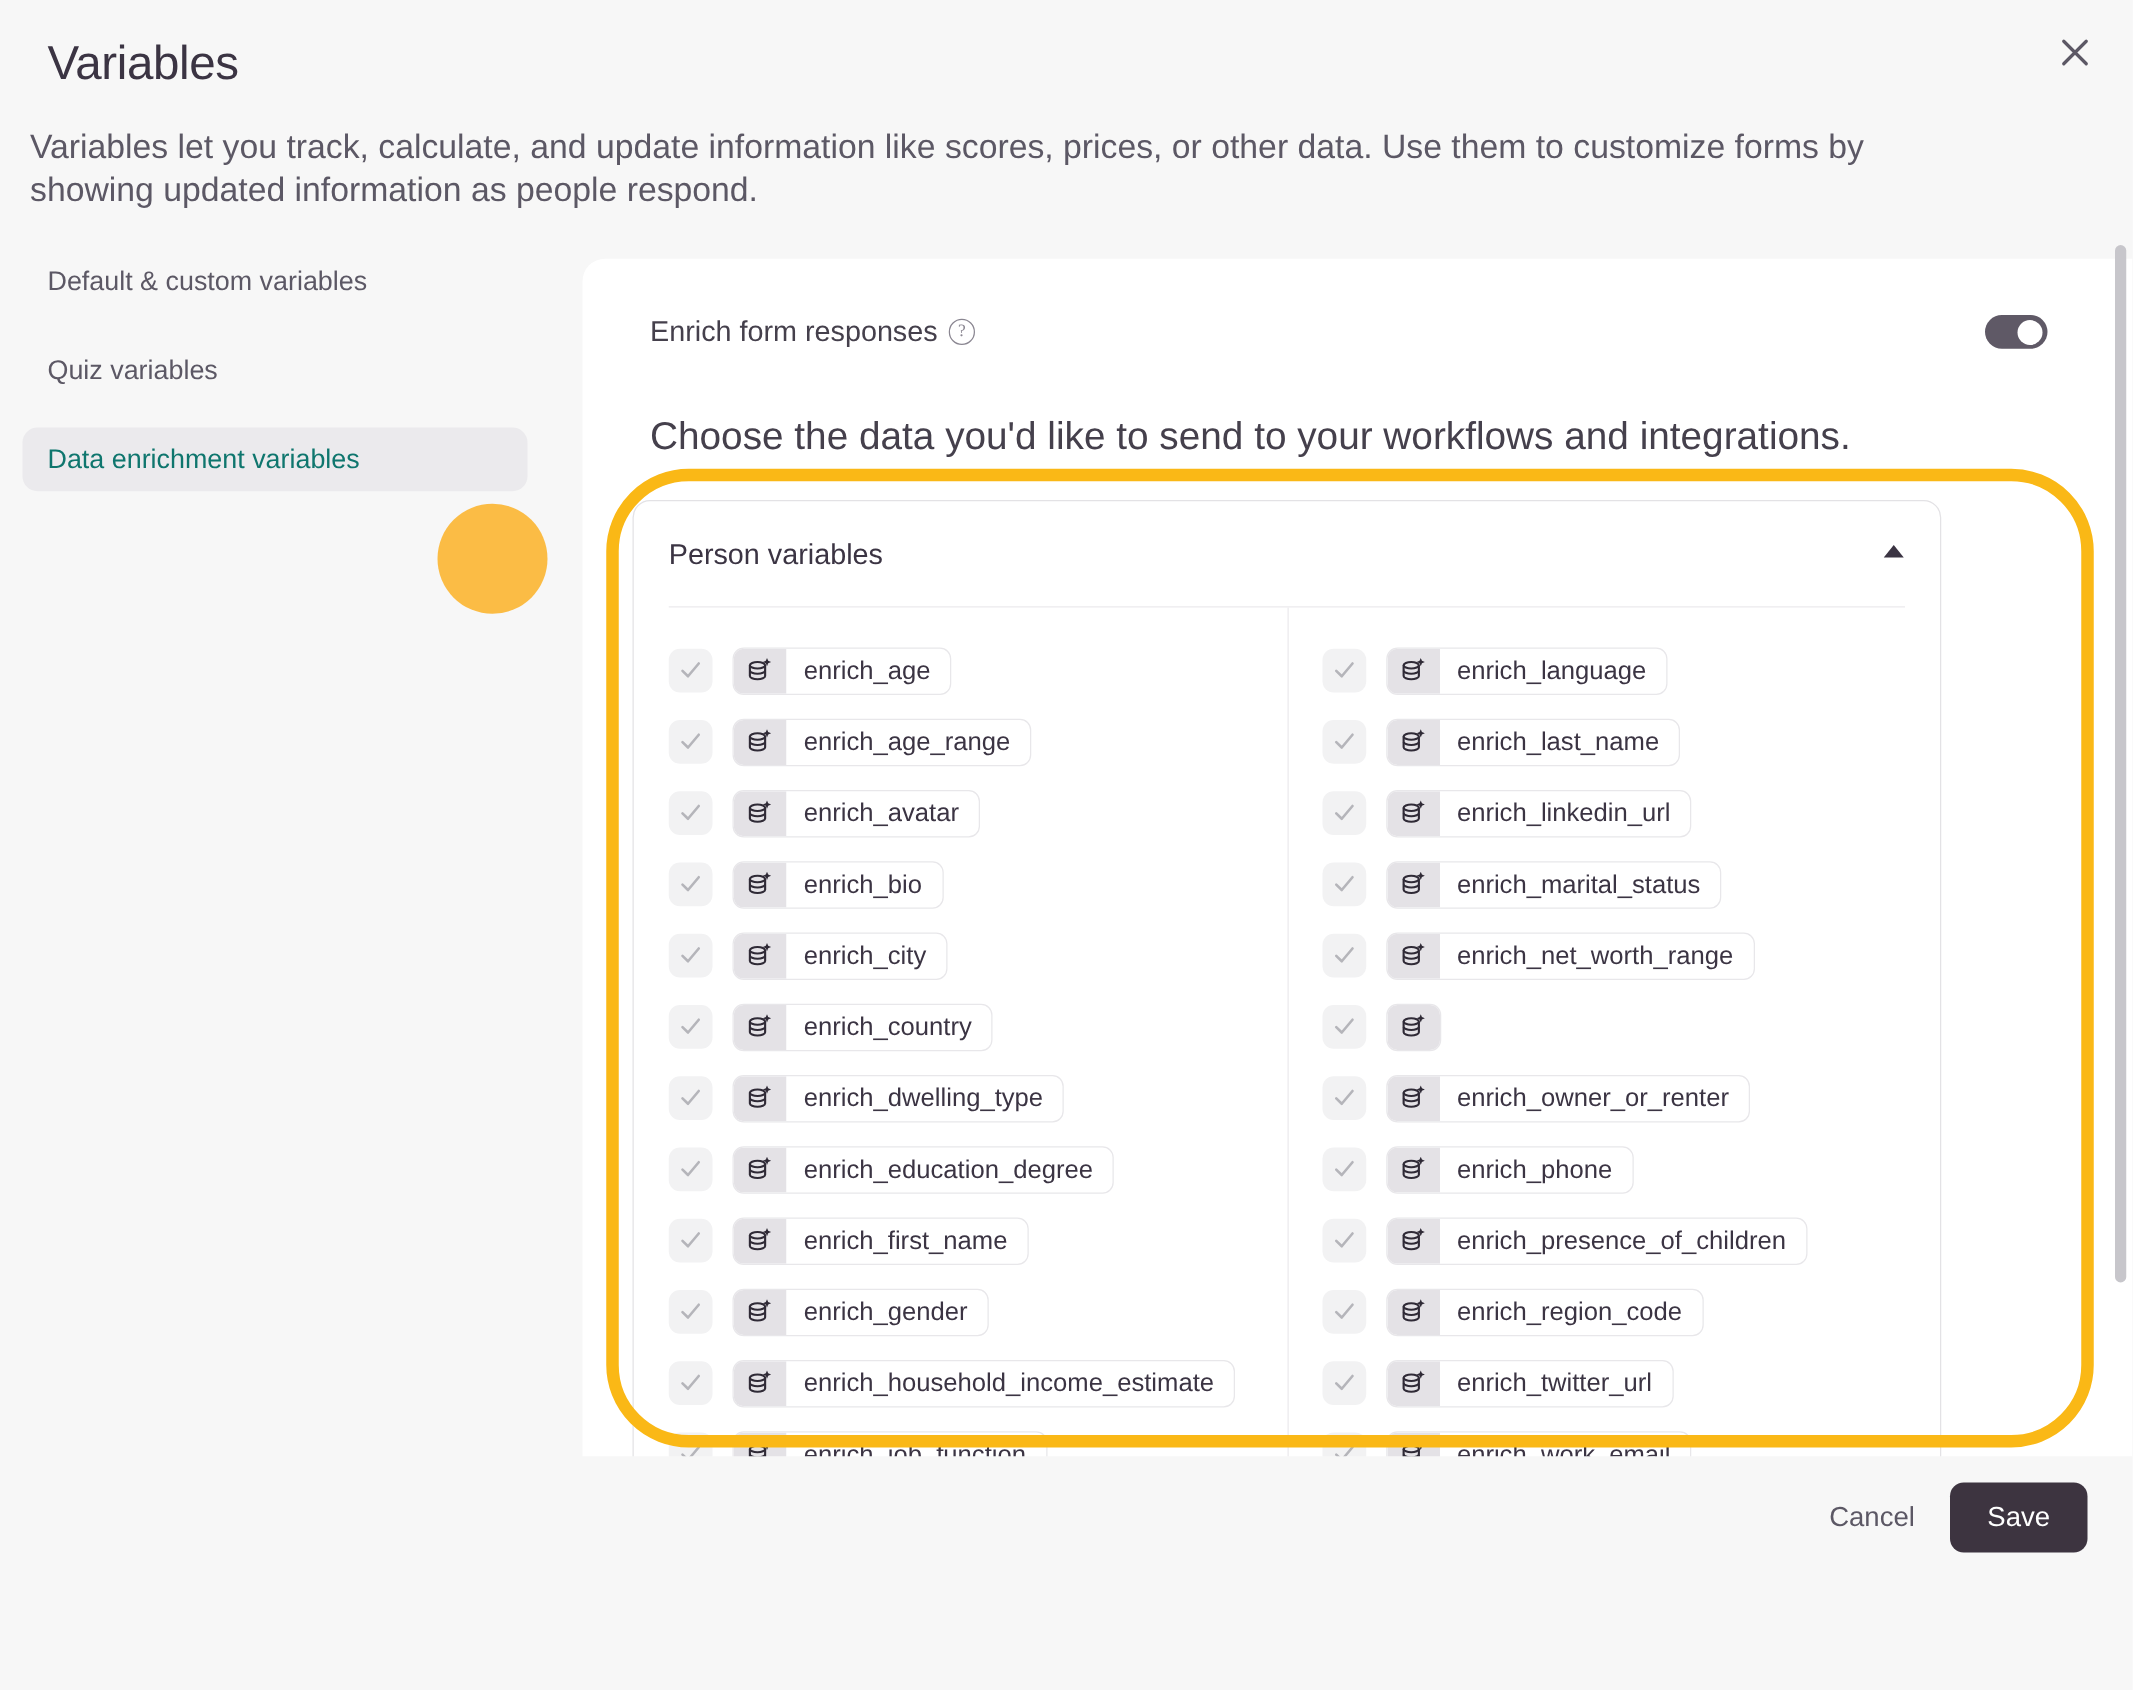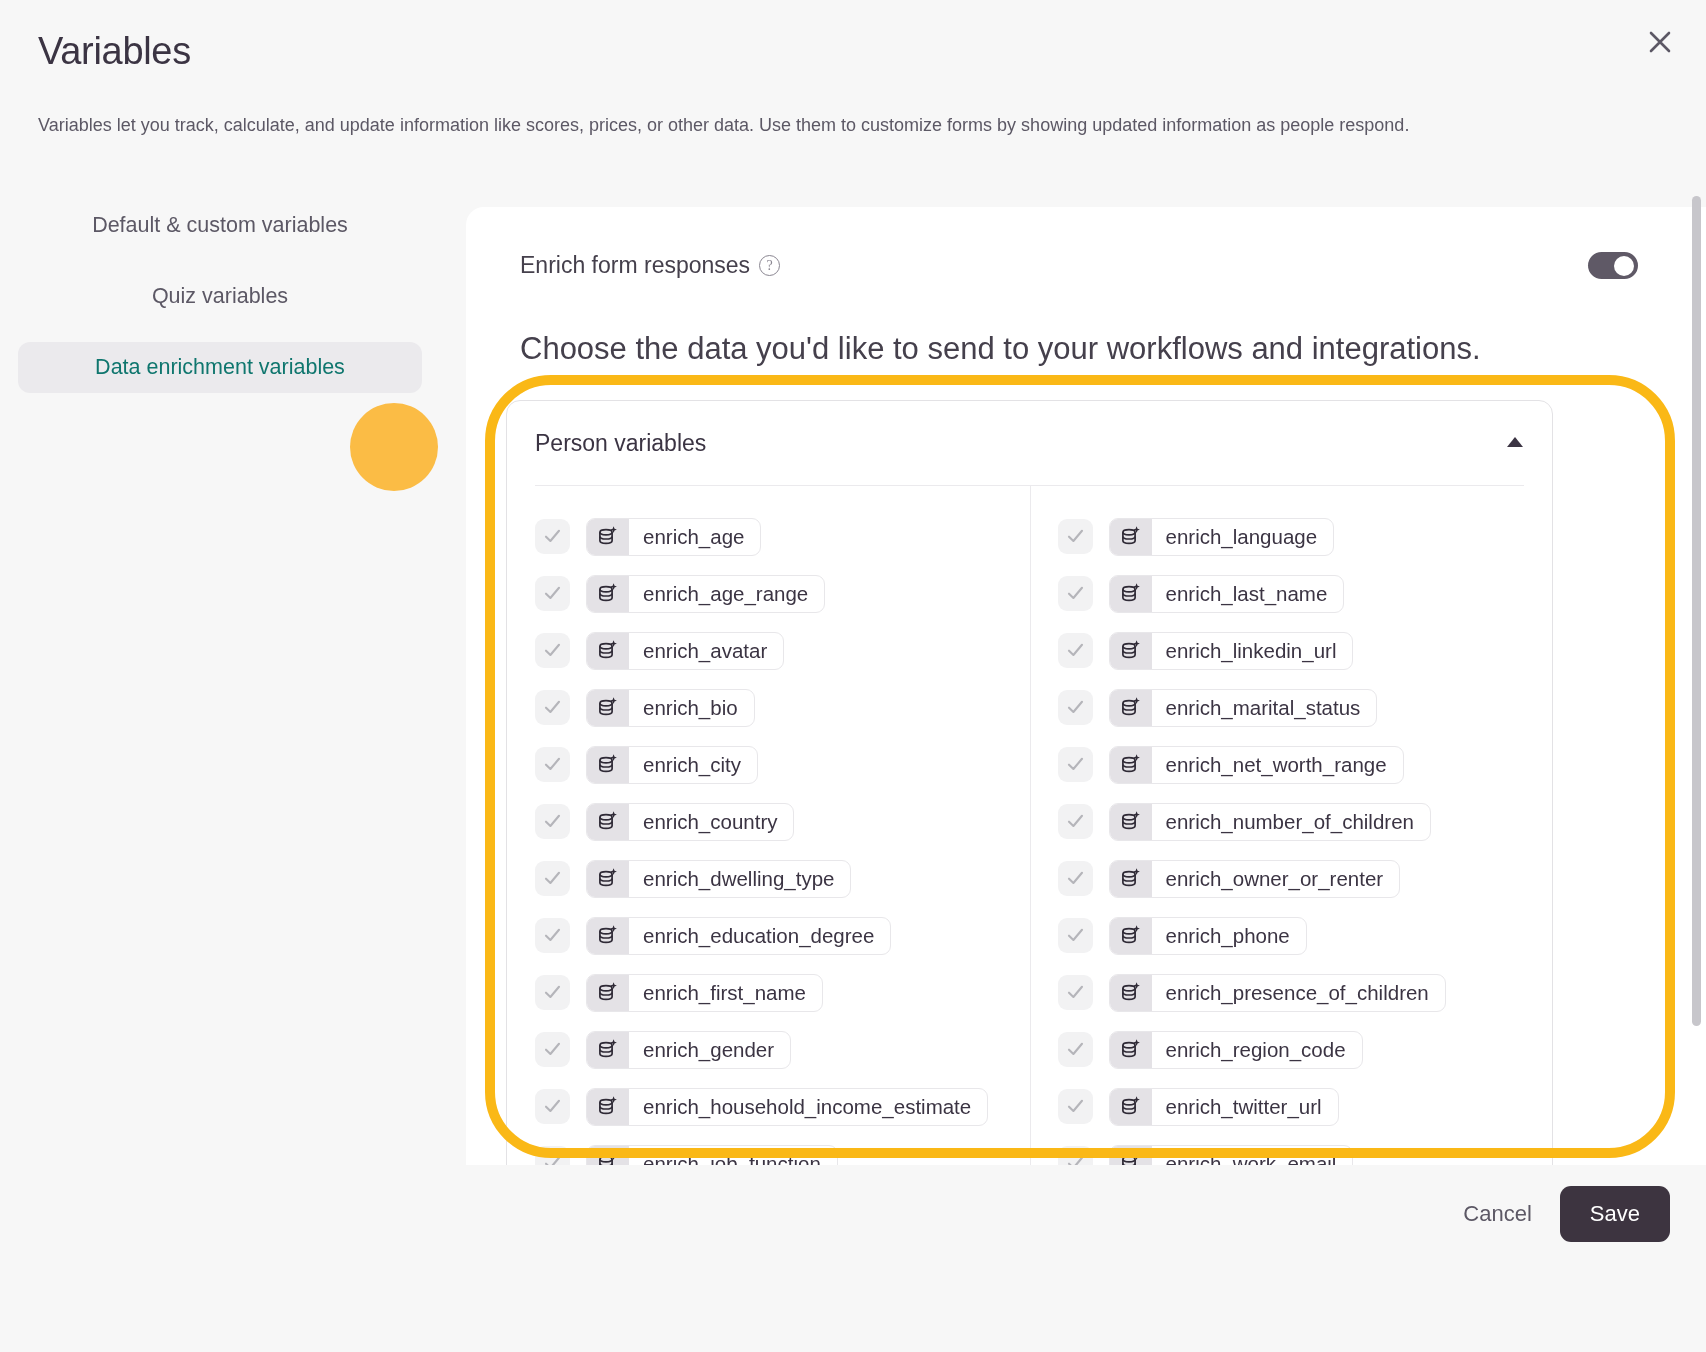--- a/index.html
+++ b/index.html
@@ -15,37 +15,36 @@
     background: #F7F7F7;
   }
 
   
   .modal-title {
     position: absolute; left: 38px; top: 30px;
     font-size: 38px; font-weight: 400; color: #3B3443;
     letter-spacing: -0.3px;
   }
   .modal-desc {
-    position: absolute; left: 38px; top: 100px; width: 1560px;
-    font-size: 18px; line-height: 50px; color: #5C5865;
+    position: absolute; left: 24px; top: 100px; width: 1560px;
+    font-size: 27px; line-height: 35px; color: #5C5865;
     font-weight: 400;
   }
   .close-btn {
     position: absolute; right: 22px; top: 18px;
     width: 48px; height: 48px;
     display: flex; align-items: center; justify-content: center;
     cursor: pointer; border: none; background: transparent;
   }
   .close-btn svg { display:block; }
 
   
   .sidebar {
     position: absolute; left: 0px; top: 200px;
     width: 440px;
-    text-align: center;
   }
   .side-item {
     position: relative;
     margin: 0 18px;
     padding: 13px 20px;
     border-radius: 12px;
     font-size: 21.5px;
     color: #5C5865;
     cursor: pointer;
     white-space: nowrap;
@@ -619,21 +618,20 @@
               </div>
               <div class="chip">
                 <div class="chip-icon">
                   <svg width="24" height="24" viewBox="0 0 24 24">
                     <ellipse cx="10" cy="7.2" rx="6.1" ry="2.6" fill="none" stroke="#2F2A36" stroke-width="1.7"></ellipse>
                     <path d="M3.9 7.2 v4.2 c0 1.45 2.73 2.6 6.1 2.6 s6.1 -1.15 6.1 -2.6 v-4.2" fill="none" stroke="#2F2A36" stroke-width="1.7"></path>
                     <path d="M3.9 11.6 v4.2 c0 1.45 2.73 2.6 6.1 2.6 s6.1 -1.15 6.1 -2.6 v-4.2" fill="none" stroke="#2F2A36" stroke-width="1.7"></path>
                     <path d="M17.6 1.3 l0.95 2.35 l2.35 0.95 l-2.35 0.95 l-0.95 2.35 l-0.95 -2.35 l-2.35 -0.95 l2.35 -0.95 Z" fill="#2F2A36"></path>
                   </svg>
                 </div>
-                <div class="chip-label">enrich_number_of_children</div>
               </div>
             </div>
             <div class="var-row">
               <div class="cbx">
                 <svg width="21" height="21" viewBox="0 0 21 21">
                   <path d="M4 10.7 L8.4 15 L17 4.8" fill="none" stroke="#B5B5BA" stroke-width="2.1" stroke-linecap="round" stroke-linejoin="round"></path>
                 </svg>
               </div>
               <div class="chip">
                 <div class="chip-icon">

